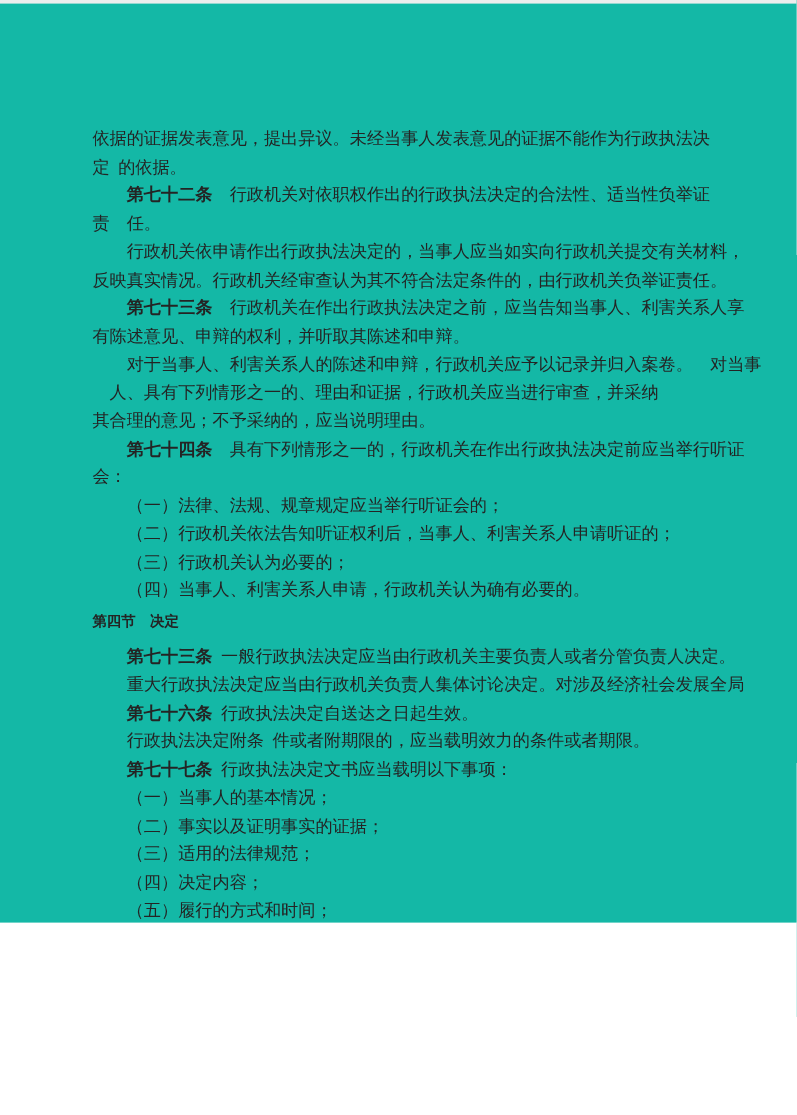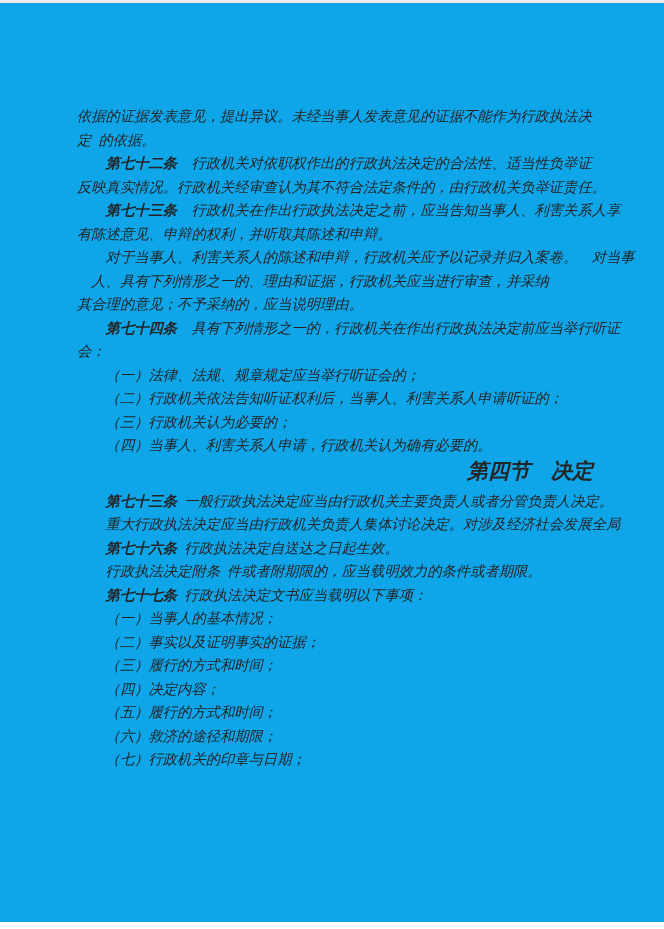--- a/index.html
+++ b/index.html
@@ -3,26 +3,25 @@
 <meta charset="utf-8">
 <style>
   html, body {
     margin: 0;
     padding: 0;
     background: #ffffff;
   }
   .page {
     position: relative;
     width: 664px;
-    height: 922px;
-    background: #0ea5e9;
+    height: 769px;
+    background: #14b8a6;
     overflow: hidden;
     font-family: "Liberation Serif", "DejaVu Serif", serif;
     color: #242424;
-    font-style: italic;
   }
   .page-top-edge {
     position: absolute;
     top: 0; left: 0;
     width: 100%; height: 3px;
     background: #ededed;
   }
   .content {
     position: absolute;
     left: 77px;
@@ -34,55 +33,57 @@
   .line {
     white-space: nowrap;
   }
   .ind-1 { padding-left: 14.3px; }
   .ind-2 { padding-left: 28.6px; }
   .art-num {
     font-weight: bold;
   }
   .section-header {
     font-weight: bold;
-    font-size: 21px;
+    font-size: 12px;
     line-height: 26px;
-    text-align: right;
+    text-align: left;
     margin: 0 0 6px 0;
     white-space: nowrap;
   }
 </style>
 </head>
 <body>
 
 <div class="page">
   <div class="page-top-edge"></div>
   <div class="content" id="doc">
       <div class="line"><span>依据的证据发表意见，提出异议。未经当事人发表意见的证据不能作为行政执法决</span></div>
       <div class="line"><span>定 的依据。</span></div>
       <div class="line ind-2"><span class="art-num">第七十二条</span><span>　行政机关对依职权作出的行政执法决定的合法性、适当性负举证</span></div>
+      <div class="line"><span>责　任。</span></div>
+      <div class="line ind-2"><span>行政机关依申请作出行政执法决定的，当事人应当如实向行政机关提交有关材料，</span></div>
       <div class="line"><span>反映真实情况。行政机关经审查认为其不符合法定条件的，由行政机关负举证责任。</span></div>
       <div class="line ind-2"><span class="art-num">第七十三条</span><span>　行政机关在作出行政执法决定之前，应当告知当事人、利害关系人享</span></div>
       <div class="line"><span>有陈述意见、申辩的权利，并听取其陈述和申辩。</span></div>
       <div class="line ind-2"><span>对于当事人、利害关系人的陈述和申辩，行政机关应予以记录并归入案卷。　对当事</span></div>
       <div class="line ind-1"><span>人、具有下列情形之一的、理由和证据，行政机关应当进行审查，并采纳</span></div>
       <div class="line"><span>其合理的意见；不予采纳的，应当说明理由。</span></div>
       <div class="line ind-2"><span class="art-num">第七十四条</span><span>　具有下列情形之一的，行政机关在作出行政执法决定前应当举行听证</span></div>
       <div class="line"><span>会：</span></div>
       <div class="line ind-2"><span>（一）法律、法规、规章规定应当举行听证会的；</span></div>
       <div class="line ind-2"><span>（二）行政机关依法告知听证权利后，当事人、利害关系人申请听证的；</span></div>
       <div class="line ind-2"><span>（三）行政机关认为必要的；</span></div>
       <div class="line ind-2"><span>（四）当事人、利害关系人申请，行政机关认为确有必要的。</span></div>
       <div class="section-header">第四节　决定</div>
       <div class="line ind-2"><span class="art-num">第七十三条</span><span> 一般行政执法决定应当由行政机关主要负责人或者分管负责人决定。</span></div>
       <div class="line ind-2"><span>重大行政执法决定应当由行政机关负责人集体讨论决定。对涉及经济社会发展全局</span></div>
       <div class="line ind-2"><span class="art-num">第七十六条</span><span> 行政执法决定自送达之日起生效。</span></div>
       <div class="line ind-2"><span>行政执法决定附条 件或者附期限的，应当载明效力的条件或者期限。</span></div>
       <div class="line ind-2"><span class="art-num">第七十七条</span><span> 行政执法决定文书应当载明以下事项：</span></div>
       <div class="line ind-2"><span>（一）当事人的基本情况；</span></div>
       <div class="line ind-2"><span>（二）事实以及证明事实的证据；</span></div>
-      <div class="line ind-2"><span>（三）履行的方式和时间；</span></div>
+      <div class="line ind-2"><span>（三）适用的法律规范；</span></div>
       <div class="line ind-2"><span>（四）决定内容；</span></div>
       <div class="line ind-2"><span>（五）履行的方式和时间；</span></div>
       <div class="line ind-2"><span>（六）救济的途径和期限；</span></div>
       <div class="line ind-2"><span>（七）行政机关的印章与日期；</span></div>
     </div>
 </div>
 
 </body></html>

